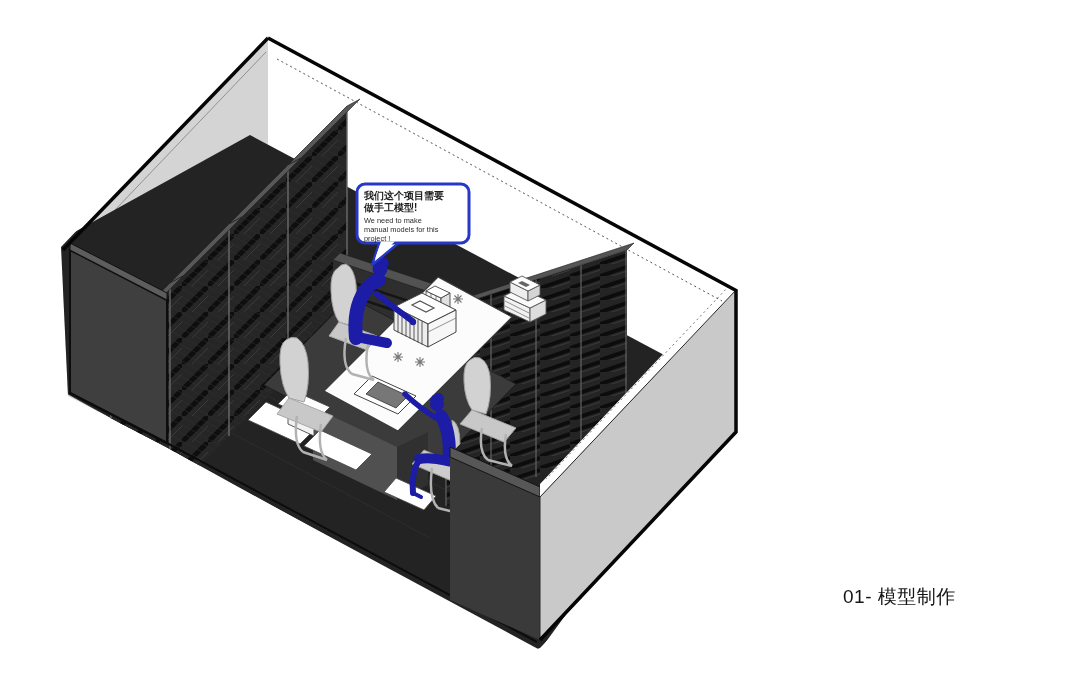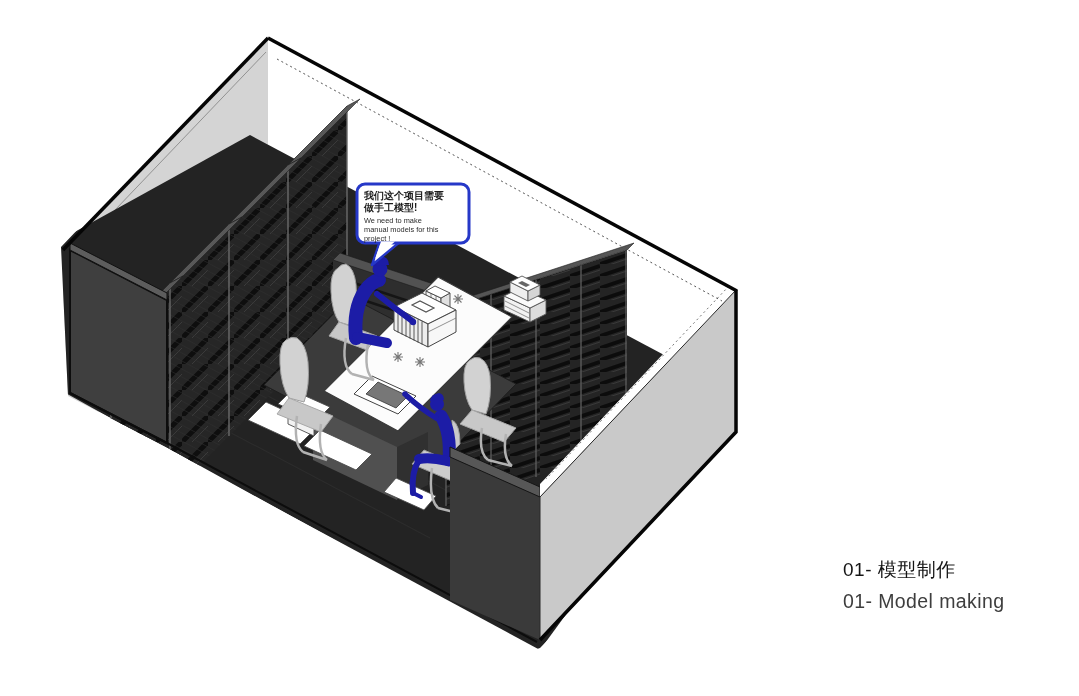--- a/index.html
+++ b/index.html
@@ -1,19 +1,19 @@
 <!DOCTYPE html>
 <html><head>
 <meta charset="utf-8">
 <style>
   html,body{margin:0;padding:0;background:#ffffff;}
   body{width:1079px;height:696px;position:relative;overflow:hidden;
        font-family:"Liberation Sans", sans-serif;}
   .stage{position:absolute;left:0;top:0;width:1079px;height:696px;}
-  .caption{position:absolute;left:843px;top:557px;}
+  .caption{position:absolute;left:843px;top:584px;}
   .cap-zh{font-size:19px;color:#151515;letter-spacing:0.5px;white-space:nowrap;}
   .cap-en{font-size:19.5px;color:#3e3e3e;letter-spacing:0.4px;margin-top:7px;white-space:nowrap;}
   .zhtxt{font-size:10px;font-weight:bold;fill:#1c1c1c;font-family:"Liberation Sans",sans-serif;}
   .entxt{font-size:7.4px;fill:#2a2a2a;font-family:"Liberation Sans",sans-serif;}
 </style>
 </head>
 <body>
 
 <svg class="stage" viewBox="0 0 1079 696">
   <defs>
@@ -241,14 +241,13 @@
     <text class="zhtxt" x="364" y="199">我们这个项目需要</text>
     <text class="zhtxt" x="364" y="211">做手工模型!</text>
     <text class="entxt" x="364" y="223">We need to make</text>
     <text class="entxt" x="364" y="232">manual models for this</text>
     <text class="entxt" x="364" y="241">project !</text>
   </g>
 </svg>
 
 <div class="caption">
   <div class="cap-zh">01- 模型制作</div>
-  <div class="cap-en">01- Model making</div>
 </div>
 
 </body></html>

